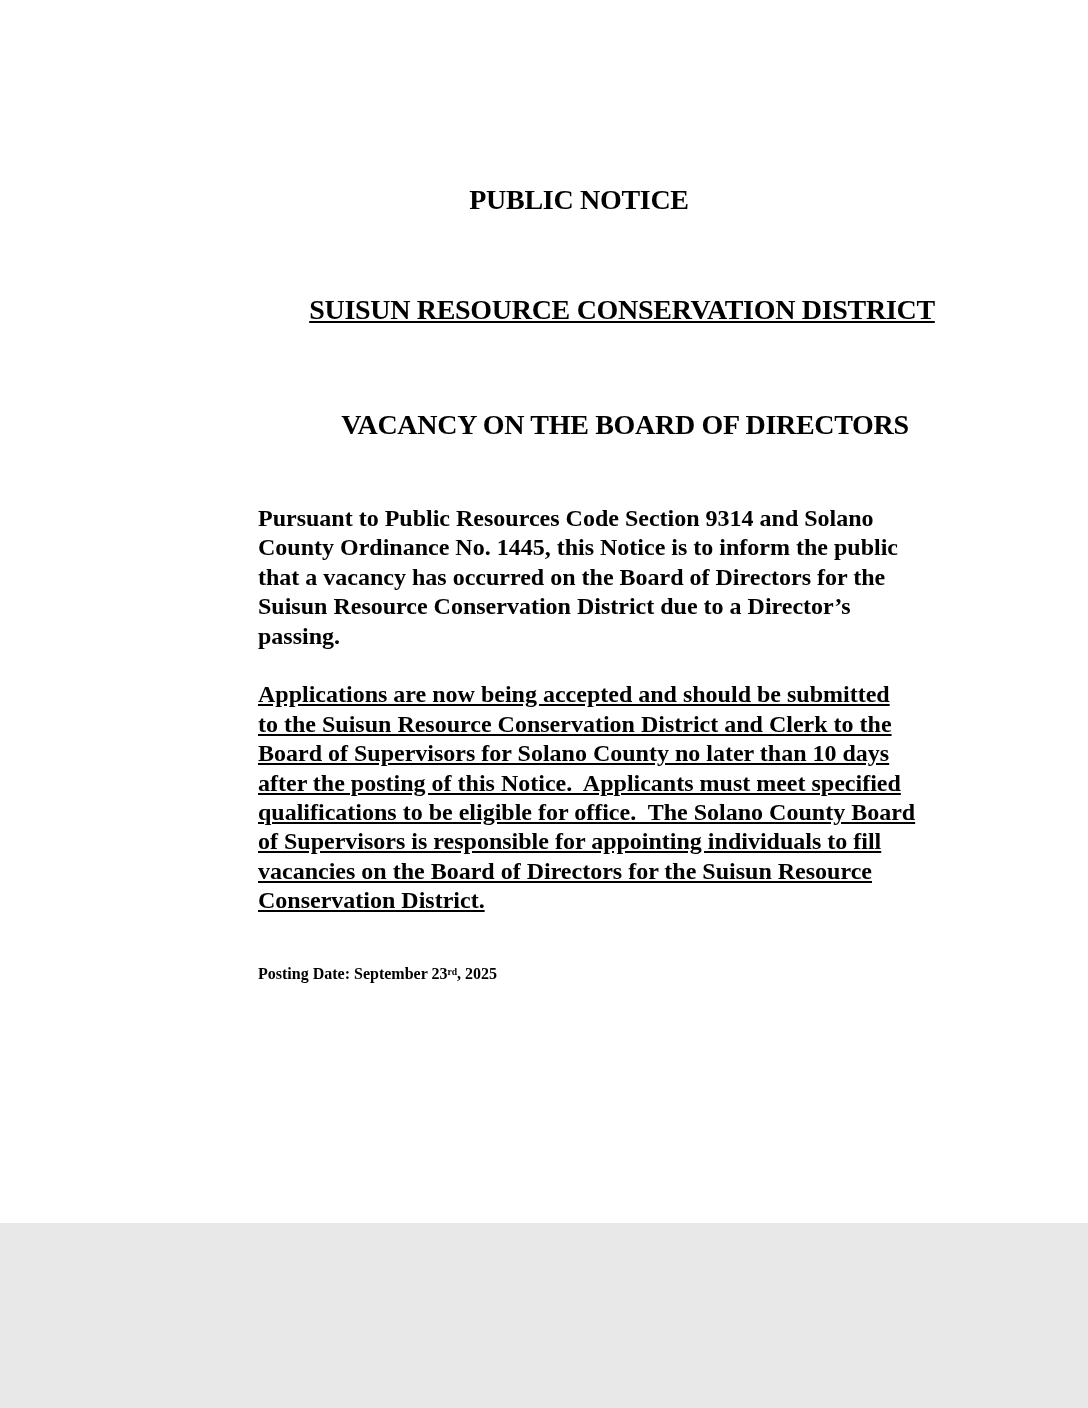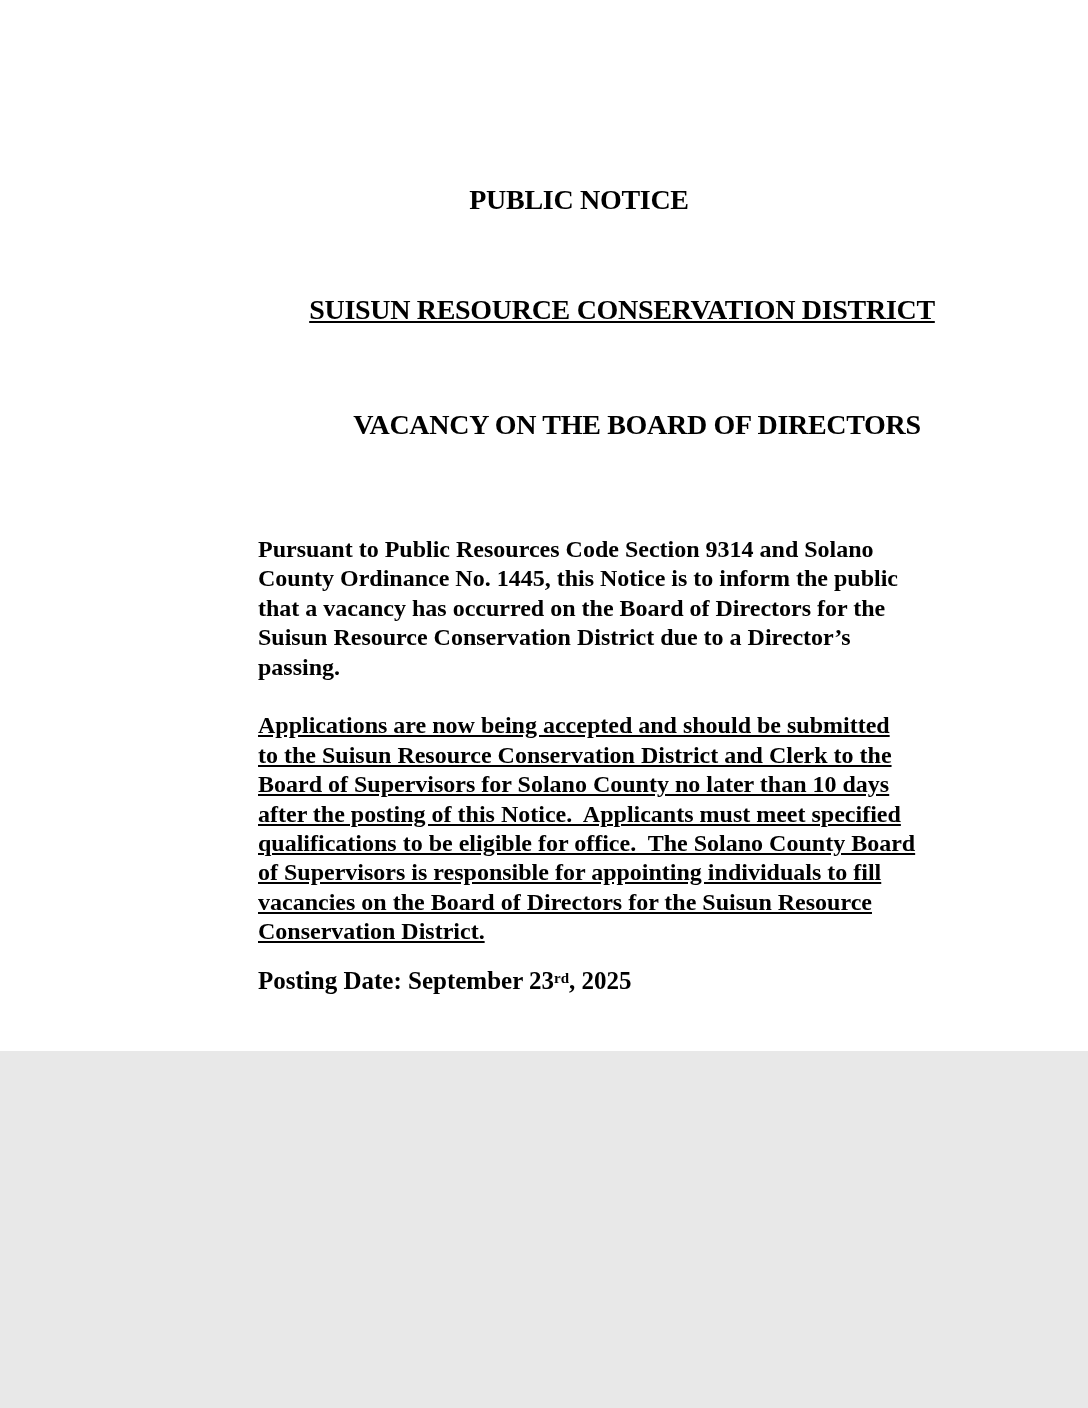--- a/index.html
+++ b/index.html
@@ -3,21 +3,21 @@
 <meta charset="utf-8">
 <style>
   html, body {
     margin: 0;
     padding: 0;
     background: #e8e8e8;
   }
   .page {
     position: relative;
     width: 1088px;
-    height: 1051px;
+    height: 1223px;
     background: #ffffff;
     font-family: "Liberation Serif", "DejaVu Serif", serif;
     font-weight: bold;
     color: #000000;
     overflow: hidden;
   }
   .doc {
     
     position: absolute;
     left: 258px;
@@ -26,32 +26,32 @@
   }
   .heading {
     text-align: center;
     font-size: 28px;
     line-height: 38px;
     letter-spacing: -0.3px;
     white-space: nowrap;
   }
   .h1 { margin-top: 181px; position: relative; left: -36px; }
   .h2 { margin-top: 72px;  position: relative; left: 7px; text-decoration: underline; }
-  .h3 { margin-top: 77px;  position: relative; left: 22px; }
+  .h3 { margin-top: 77px;  position: relative; left: 10px; }
   .para {
     font-size: 24px;
     line-height: 29.4px;
     white-space: pre-wrap; 
   }
-  .p-first { margin-top: 91px; }
+  .p-first { margin-top: 60px; }
   .p-gap   { margin-top: 29.4px; text-decoration: underline; }
   .posting {
-    font-size: 25px;
+    font-size: 16px;
     line-height: 29.4px;
-    margin-top: 17px;
+    margin-top: 41px;
     white-space: nowrap;
   }
   .ordinal {
     font-size: 0.6em;
     vertical-align: 0.38em;
   }
 </style>
 </head>
 <body>
 

